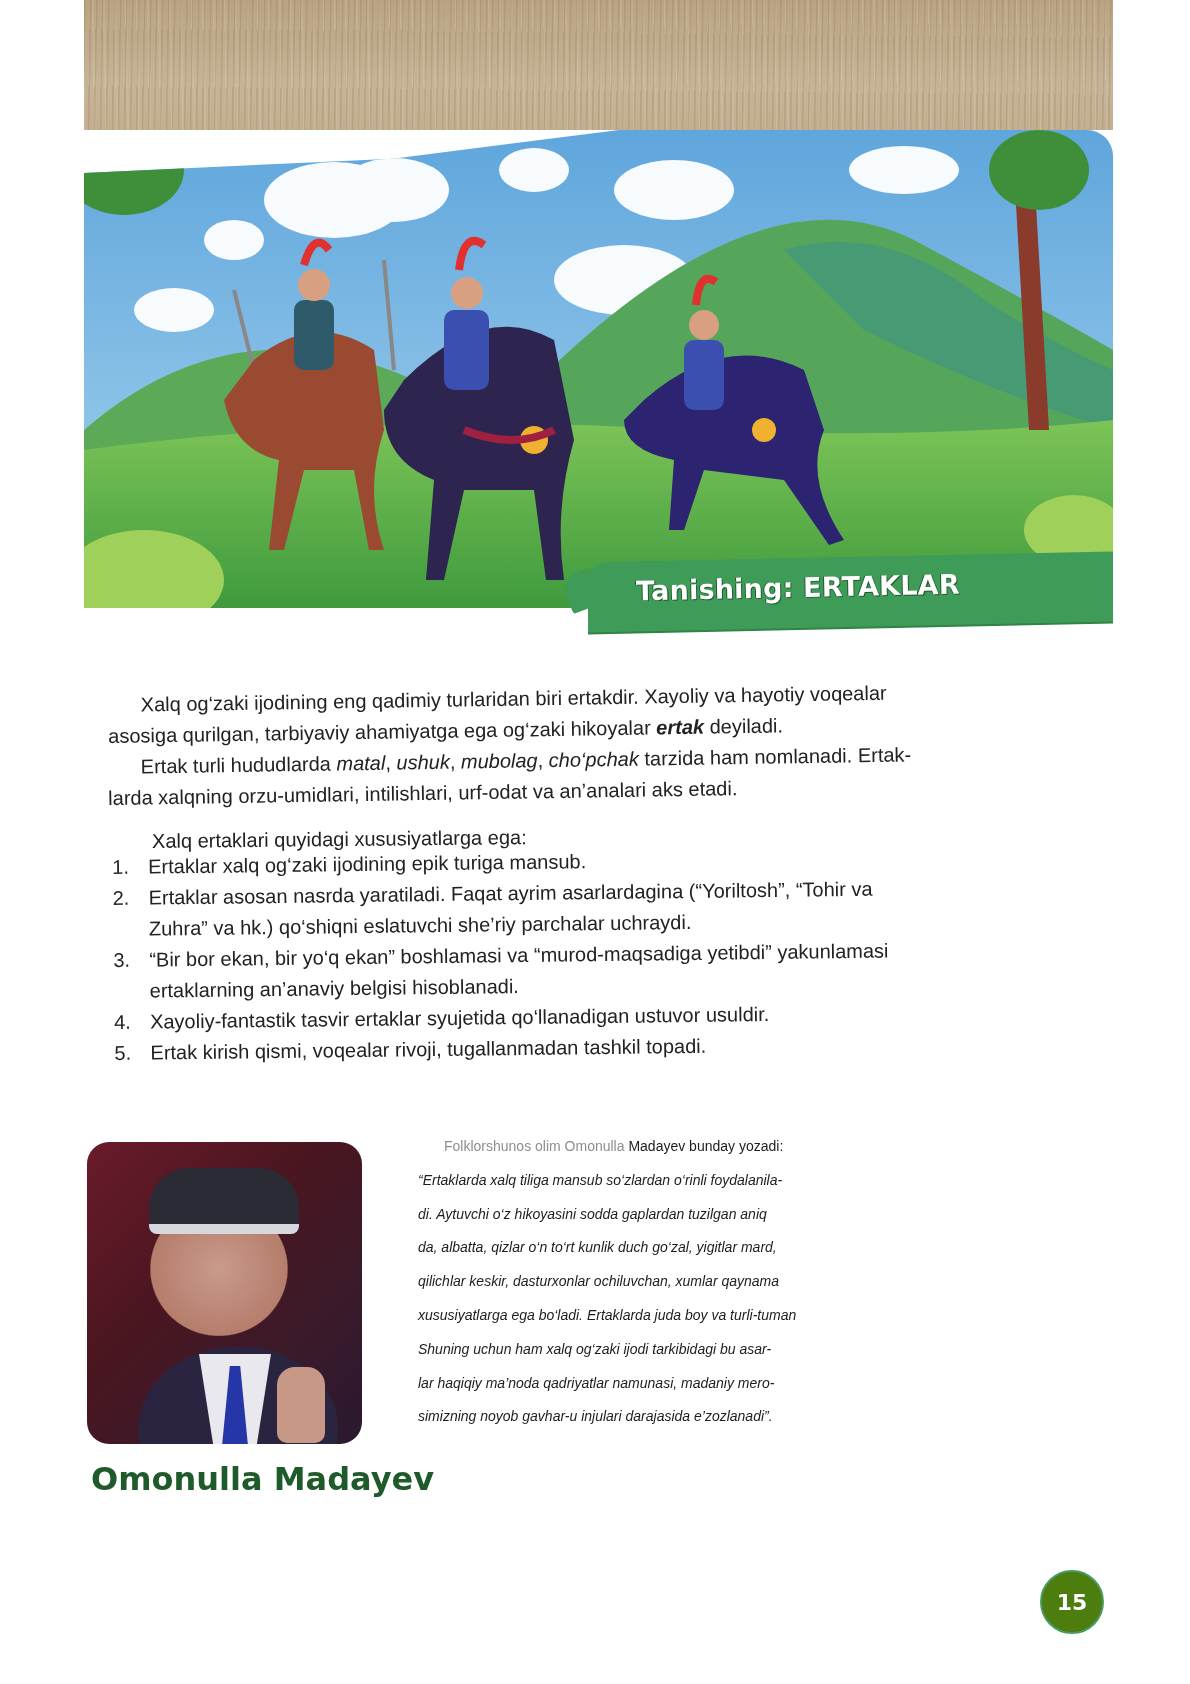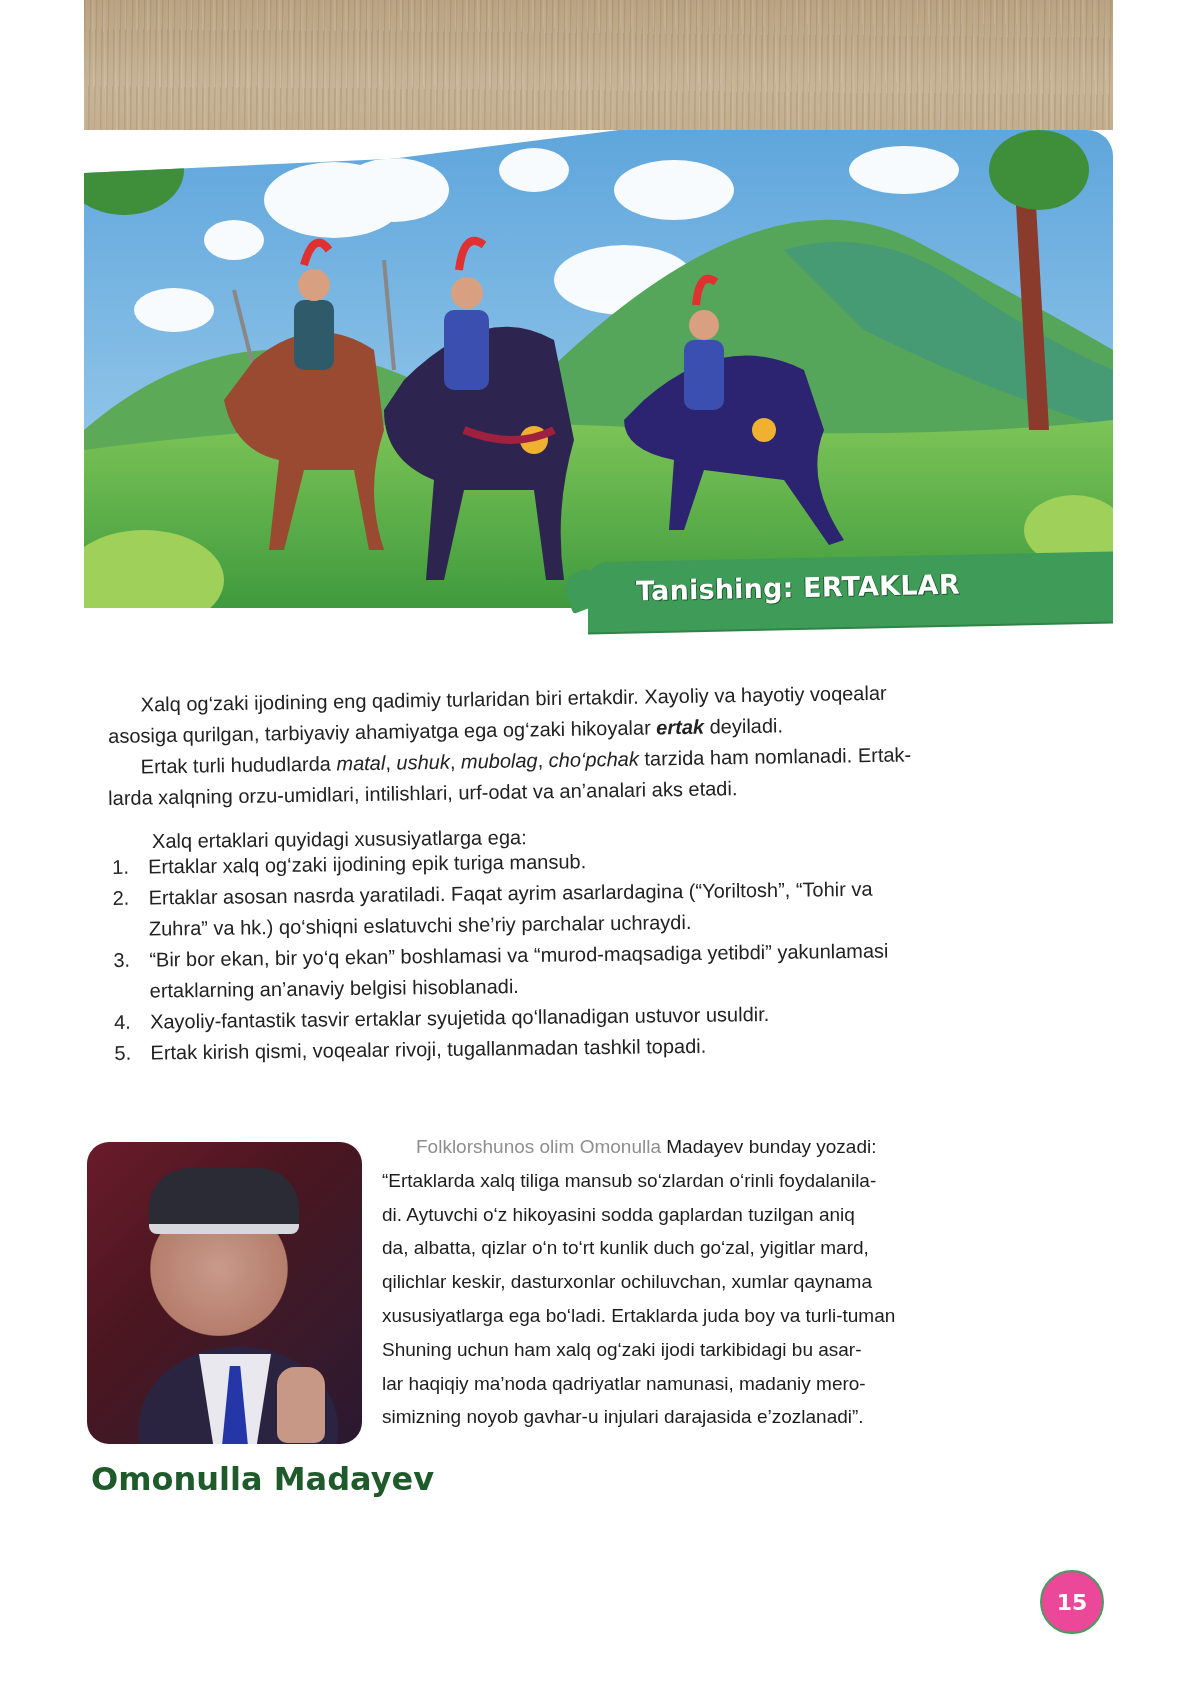--- a/index.html
+++ b/index.html
@@ -86,29 +86,29 @@
   .portrait .hand {
     position: absolute; left: 190px; top: 225px; width: 48px; height: 76px;
     background: #c89886; border-radius: 18px 18px 10px 10px;
   }
   .caption {
     position: absolute; left: 91px; top: 1460px;
     font-family: "DejaVu Sans", sans-serif; font-weight: bold;
     font-size: 32px; color: #1f5a2a;
   }
   .quote {
-    position: absolute; left: 382px; top: 1130px; width: 680px;
-    font-size: 19px; line-height: 33.8px; color: #1d1d1d;
+    position: absolute; left: 410px; top: 1130px; width: 680px;
+    font-size: 14px; line-height: 33.8px; color: #1d1d1d;
   }
   .quote .intro { padding-left: 34px; white-space: nowrap; }
   .quote .intro .faded { color: #8e8e8e; }
-  .quote .line { white-space: nowrap; }
+  .quote .line { font-style: italic; white-space: nowrap; margin-left: 8px; }
   .page-num {
     position: absolute; left: 1040px; top: 1570px; width: 60px; height: 60px;
-    border-radius: 50%; background: #ec4899; border: 2px solid #4a9a62;
+    border-radius: 50%; background: #4d7c0f; border: 2px solid #4a9a62;
     display: flex; align-items: center; justify-content: center;
     font-family: "DejaVu Sans", sans-serif; font-weight: bold; font-size: 22px;
     color: #ffffff;
   }
 </style>
 </head>
 <body>
 
 <div class="wood"></div>
 <div class="page"></div>

